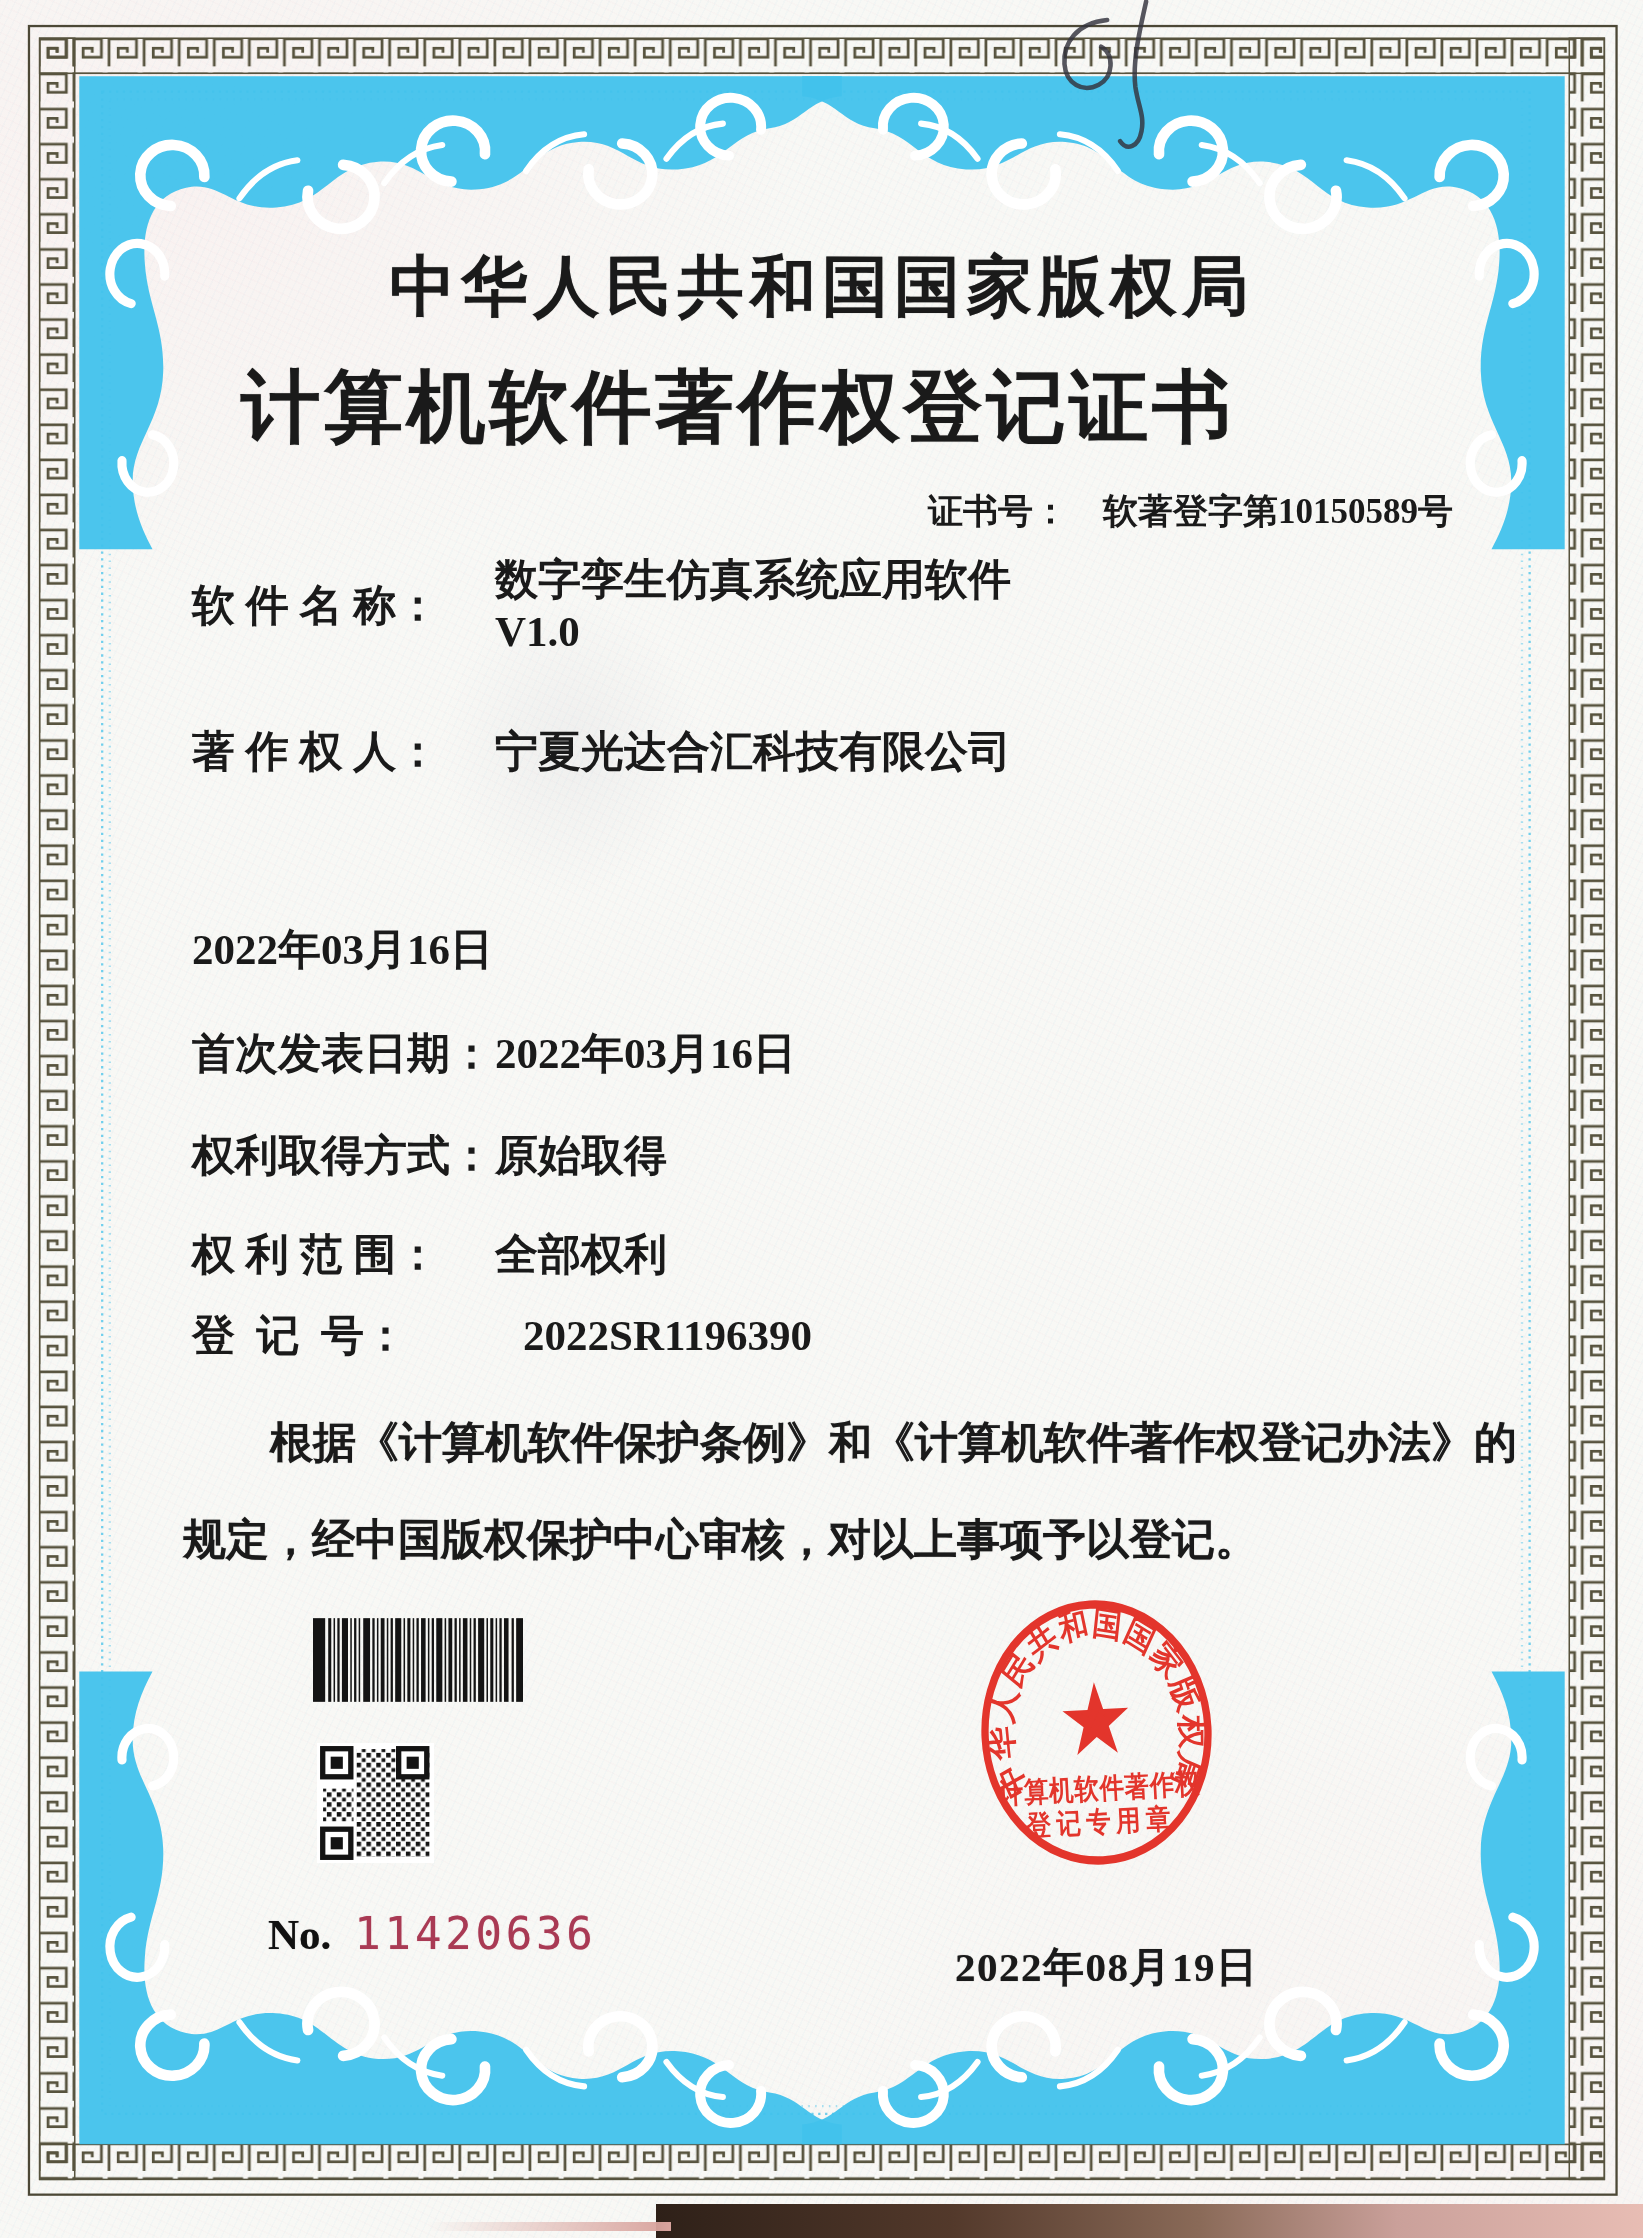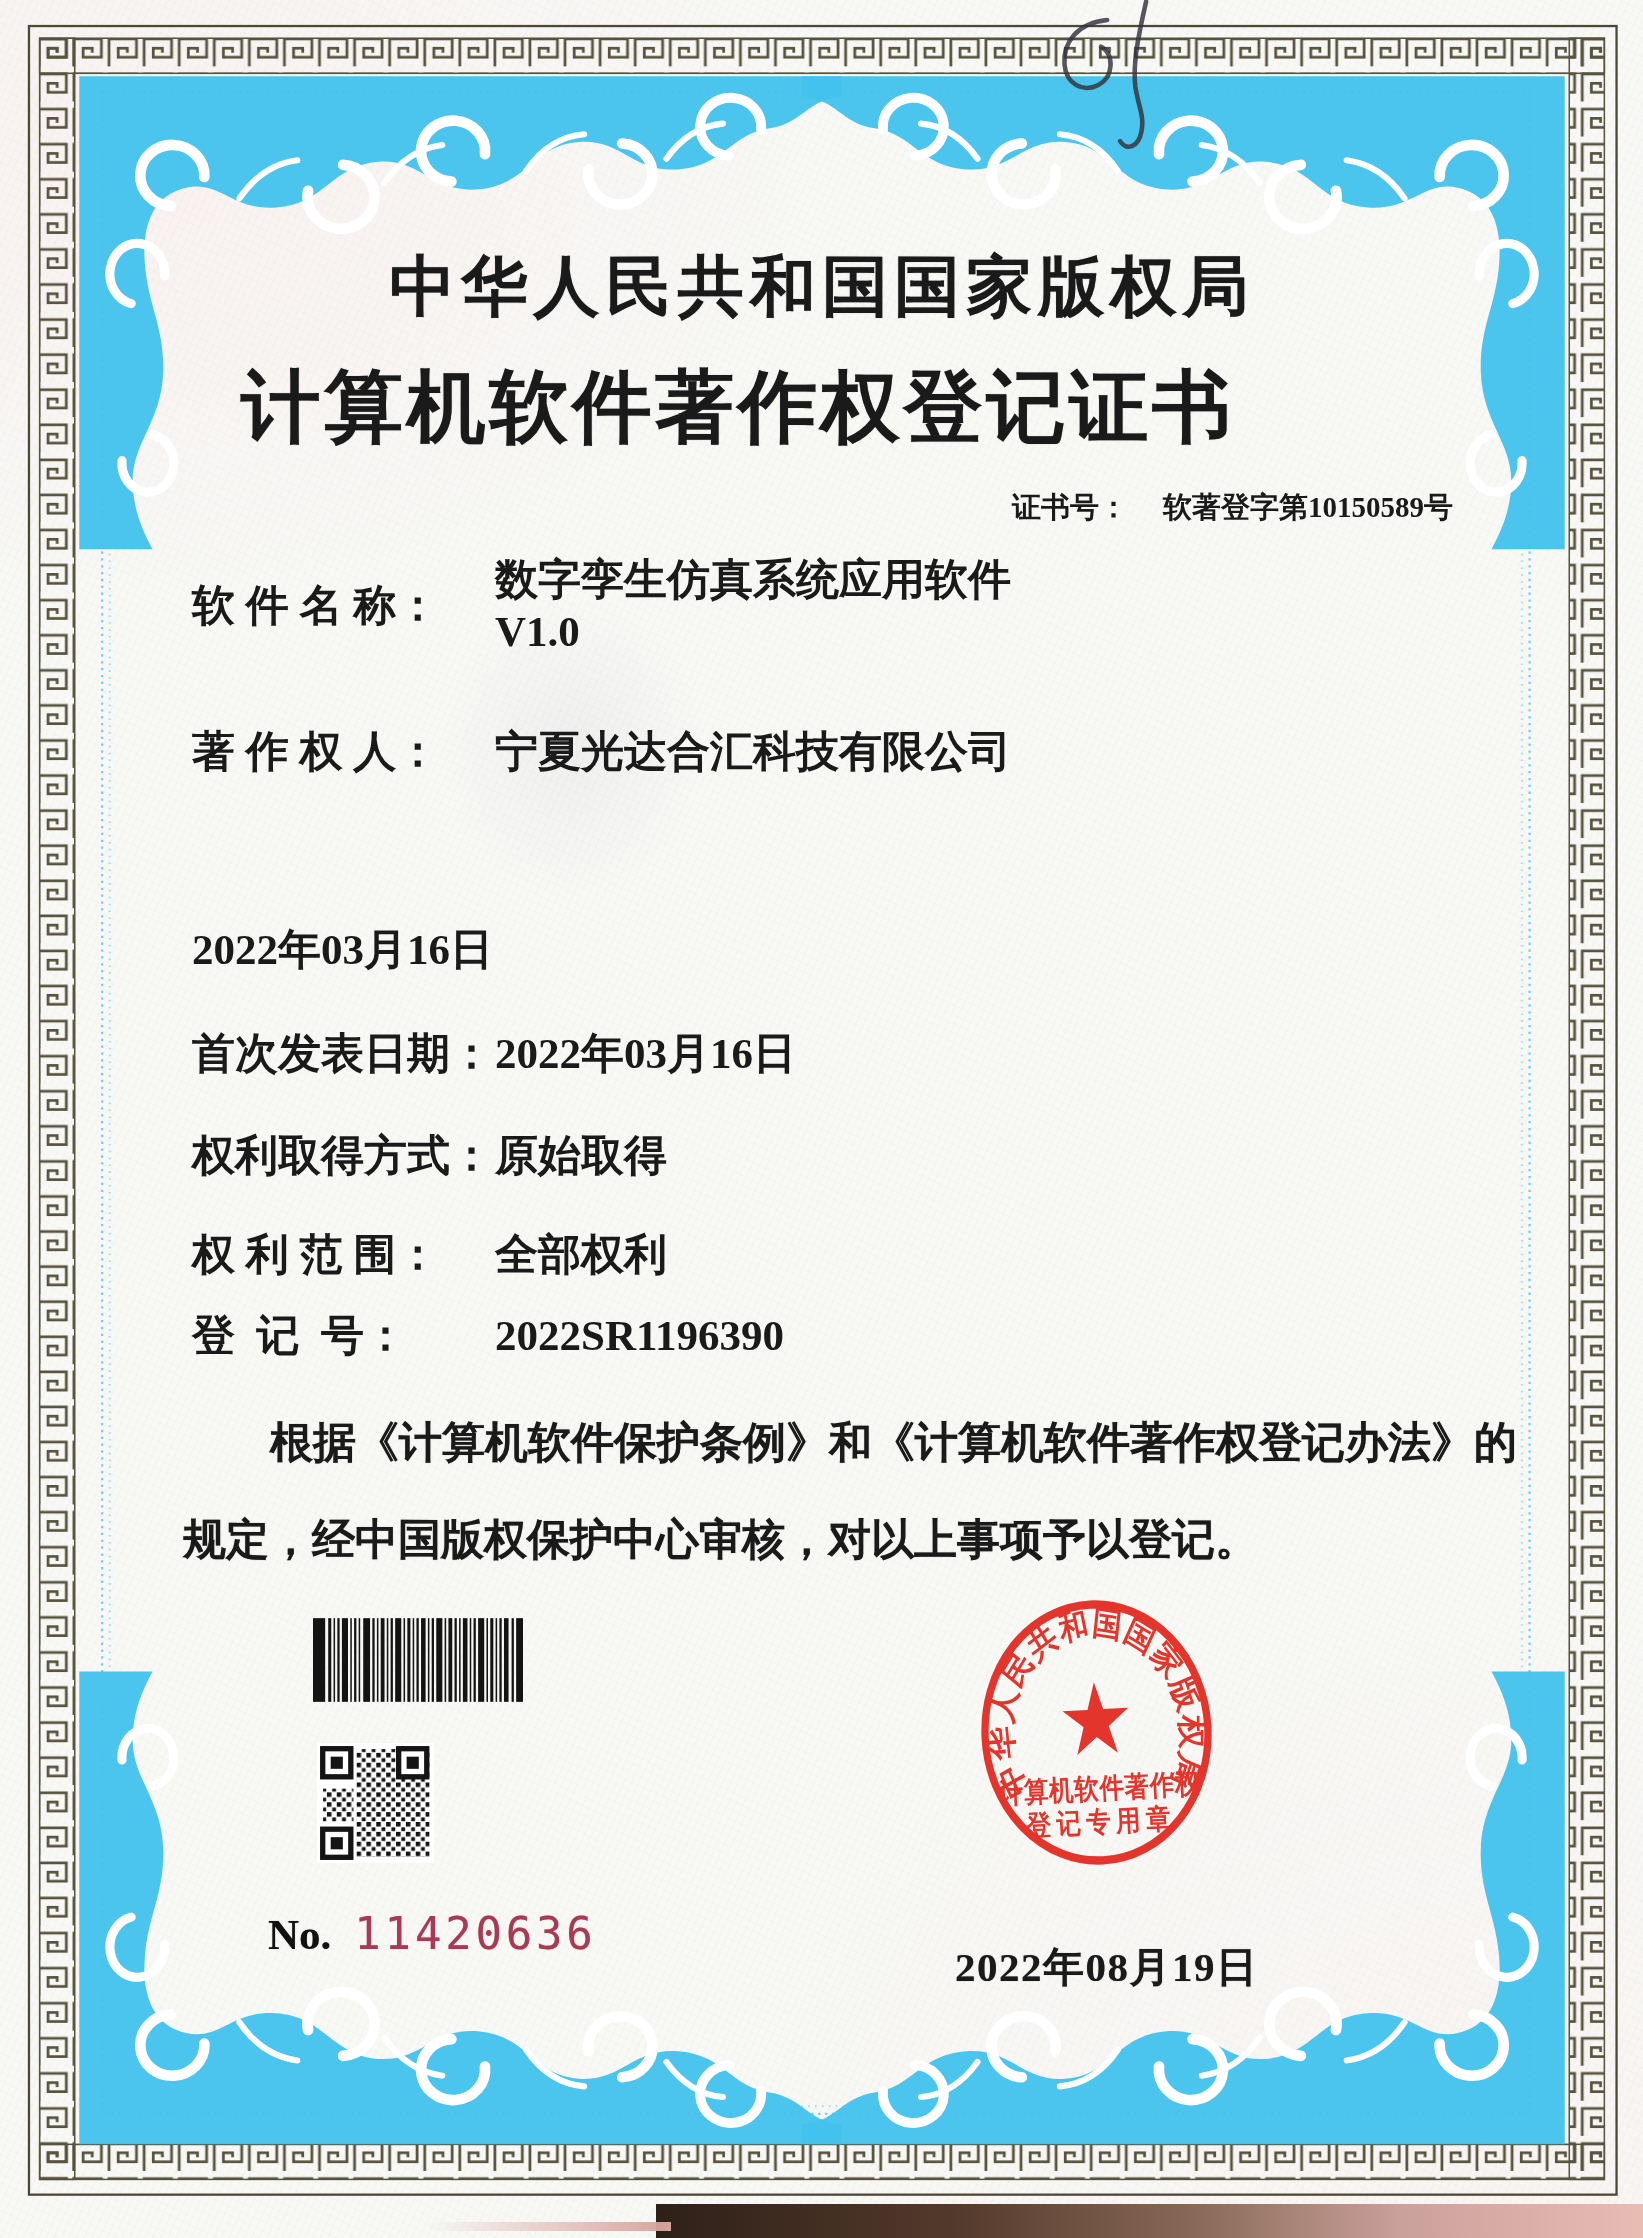--- a/index.html
+++ b/index.html
@@ -23,27 +23,27 @@
   .authority{
     left:0;top:242px;width:1644px;text-align:center;
     font-size:66px;font-weight:700;letter-spacing:6.1px;
   }
   .main-title{
     left:0;top:355px;width:1476px;text-align:center;
     font-size:79px;font-weight:700;letter-spacing:3.8px;
   }
   .certno{
     top:488px;right:191px;display:flex;gap:35px;
-    font-size:29px;font-weight:700;
+    font-size:35px;font-weight:700;
   }
   .row{left:192px;display:flex;align-items:center;font-size:43px;font-weight:700;line-height:1.22;}
   .row .lbl{width:303px;flex:0 0 303px;white-space:pre;}
   .row .val{white-space:pre;}
   .r1{top:554px;} .r2{top:726px;} .r3{top:924px;} .r4{top:1028px;}
-  .r5{top:1130px;} .r6{top:1229px;} .r7{top:1310px;}
+  .r5{top:1130px;} .r6{top:1229px;} .r7{top:1310px;gap:28px;}
   .statement{left:183px;width:1281px;font-size:43px;font-weight:700;line-height:1.2;}
   .s1{top:1417px;padding-left:87px;}
   .s2{top:1514px;}
 
   .serial{left:268px;top:1908px;font-size:43px;display:flex;align-items:baseline;}
   .serial .no{font-weight:700;color:#111;}
   .serial .num{
     margin-left:23px;font-family:"DejaVu Sans Mono",monospace;
     font-weight:400;color:#a93a54;letter-spacing:3.8px;font-size:44px;
     text-shadow:0 0 0.8px rgba(169,58,84,.6);

